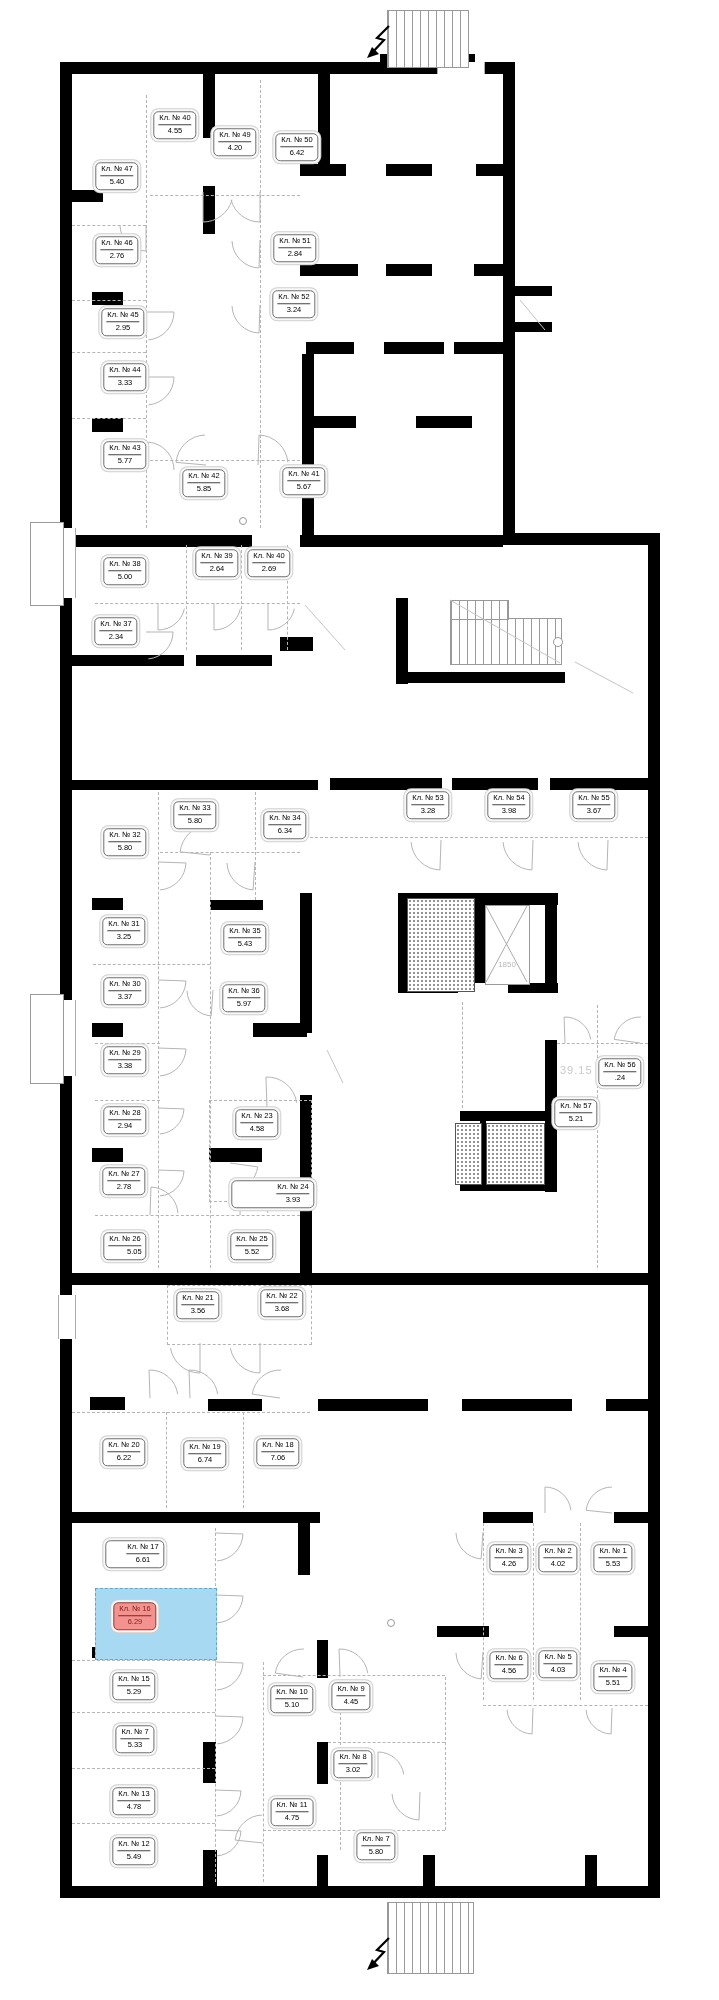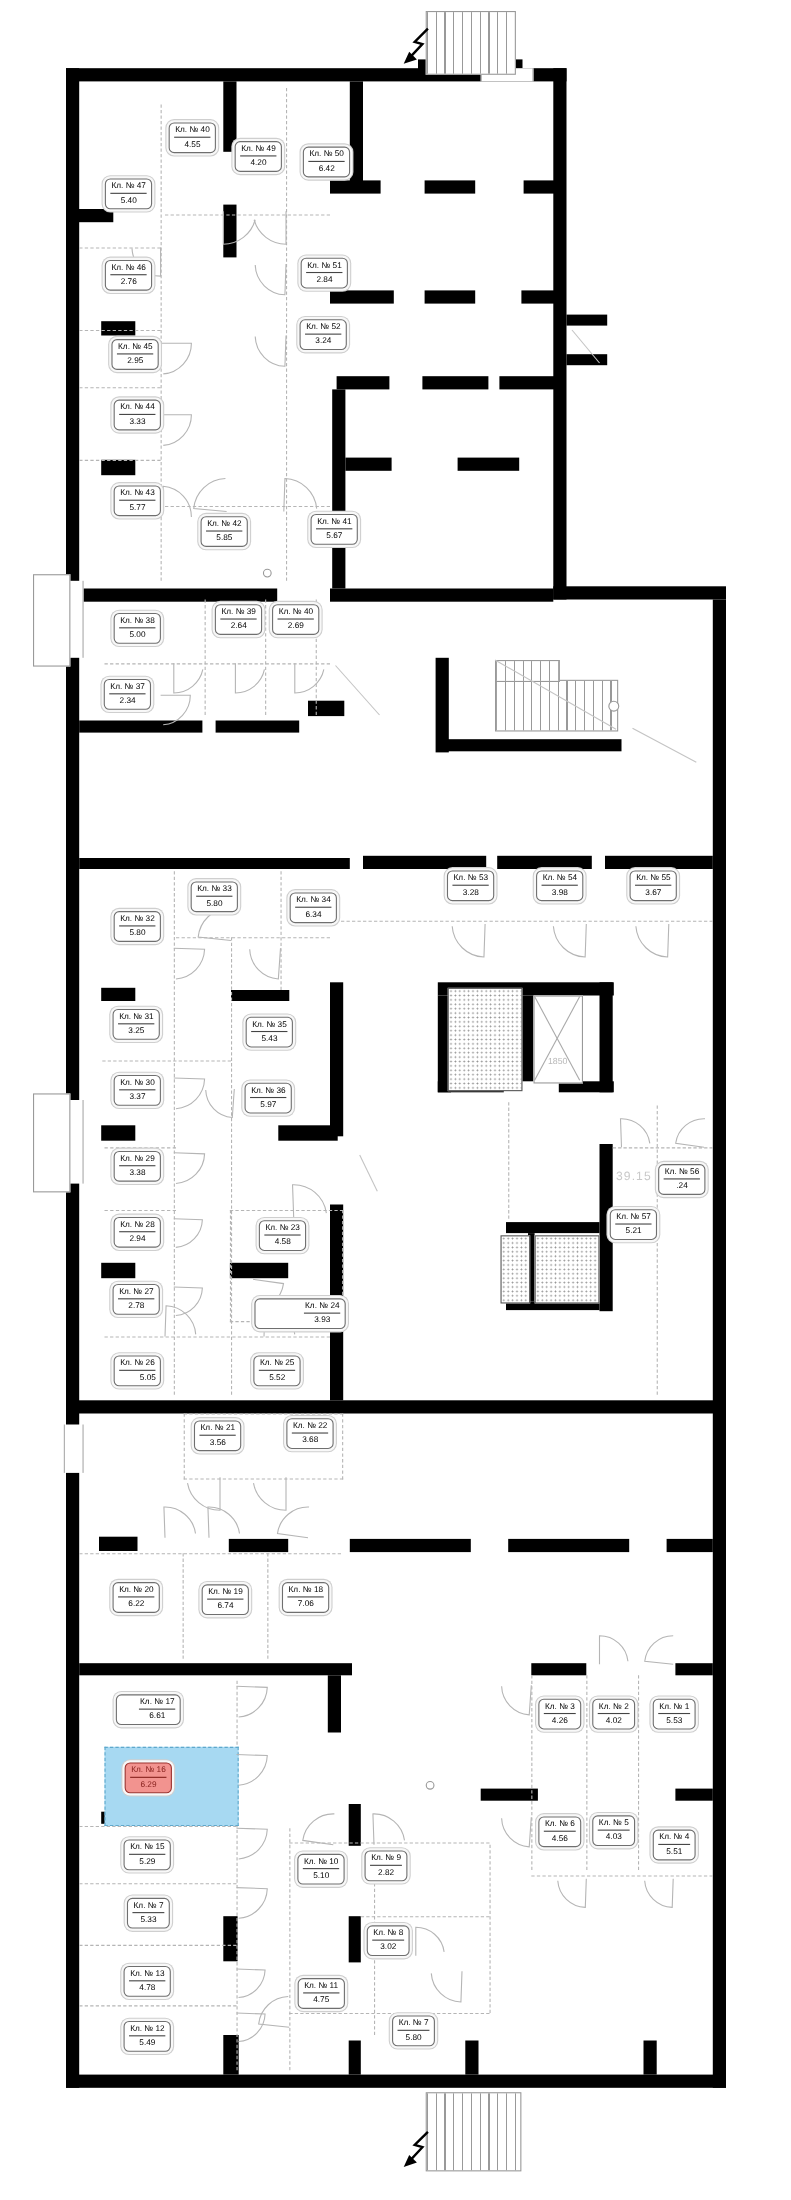--- a/index.html
+++ b/index.html
@@ -272,21 +272,21 @@
     <div class="room-label" style="left: 376px; top: 1846px;">
       <span class="nm">Кл. № 7</span>
       <span class="ar">5.80</span>
     </div>
     <div class="room-label" style="left: 353px; top: 1764px;">
       <span class="nm">Кл. № 8</span>
       <span class="ar">3.02</span>
     </div>
     <div class="room-label" style="left: 351px; top: 1696px;">
       <span class="nm">Кл. № 9</span>
-      <span class="ar">2.82</span>
+      <span class="ar">4.45</span>
     </div>
     <div class="room-label" style="left: 292px; top: 1699px;">
       <span class="nm">Кл. № 10</span>
       <span class="ar">5.10</span>
     </div>
     <div class="room-label" style="left: 292px; top: 1812px;">
       <span class="nm">Кл. № 11</span>
       <span class="ar">4.75</span>
     </div>
     <div class="room-label" style="left: 134px; top: 1851px;">

